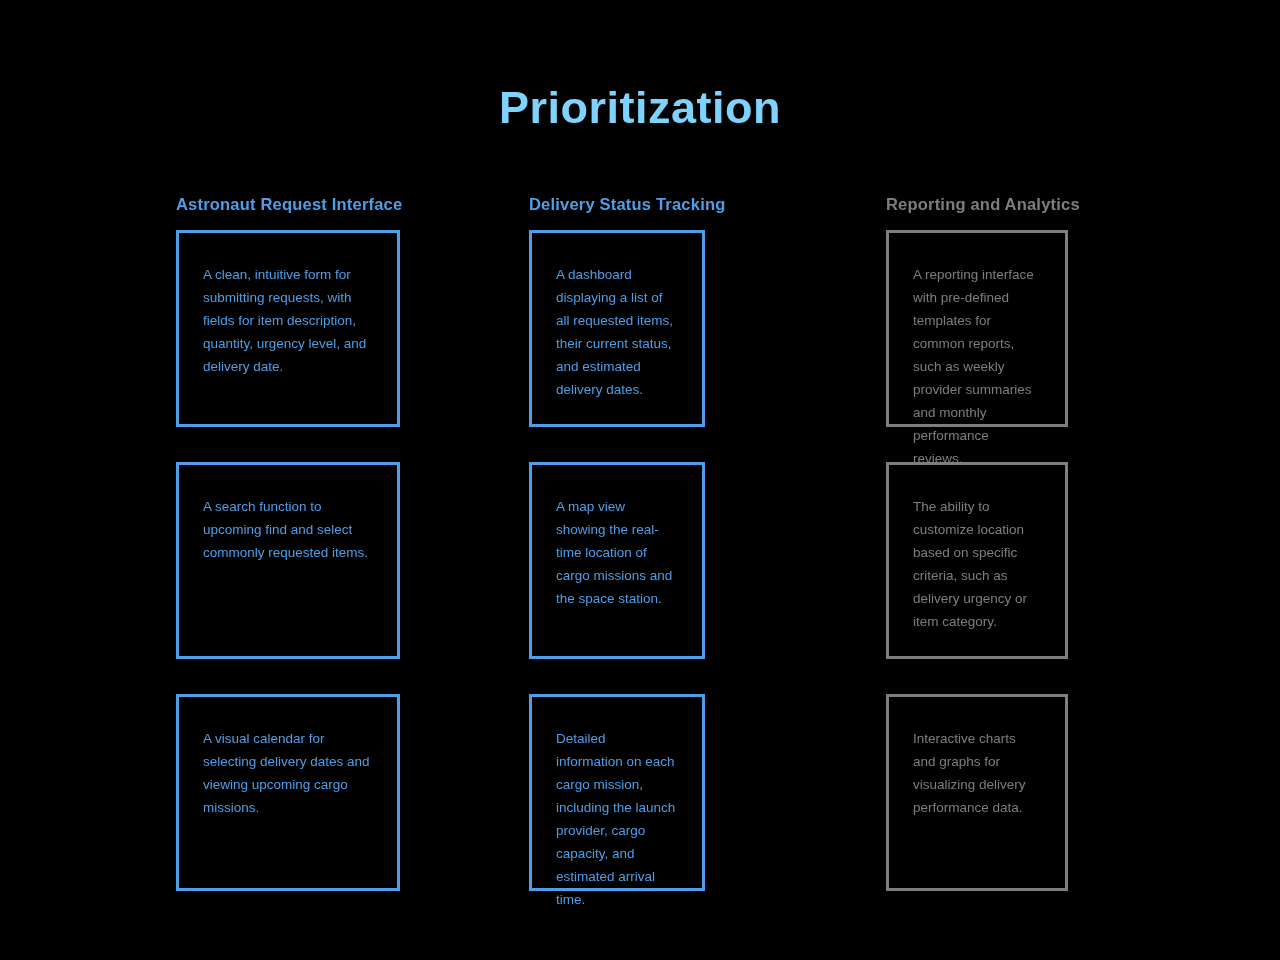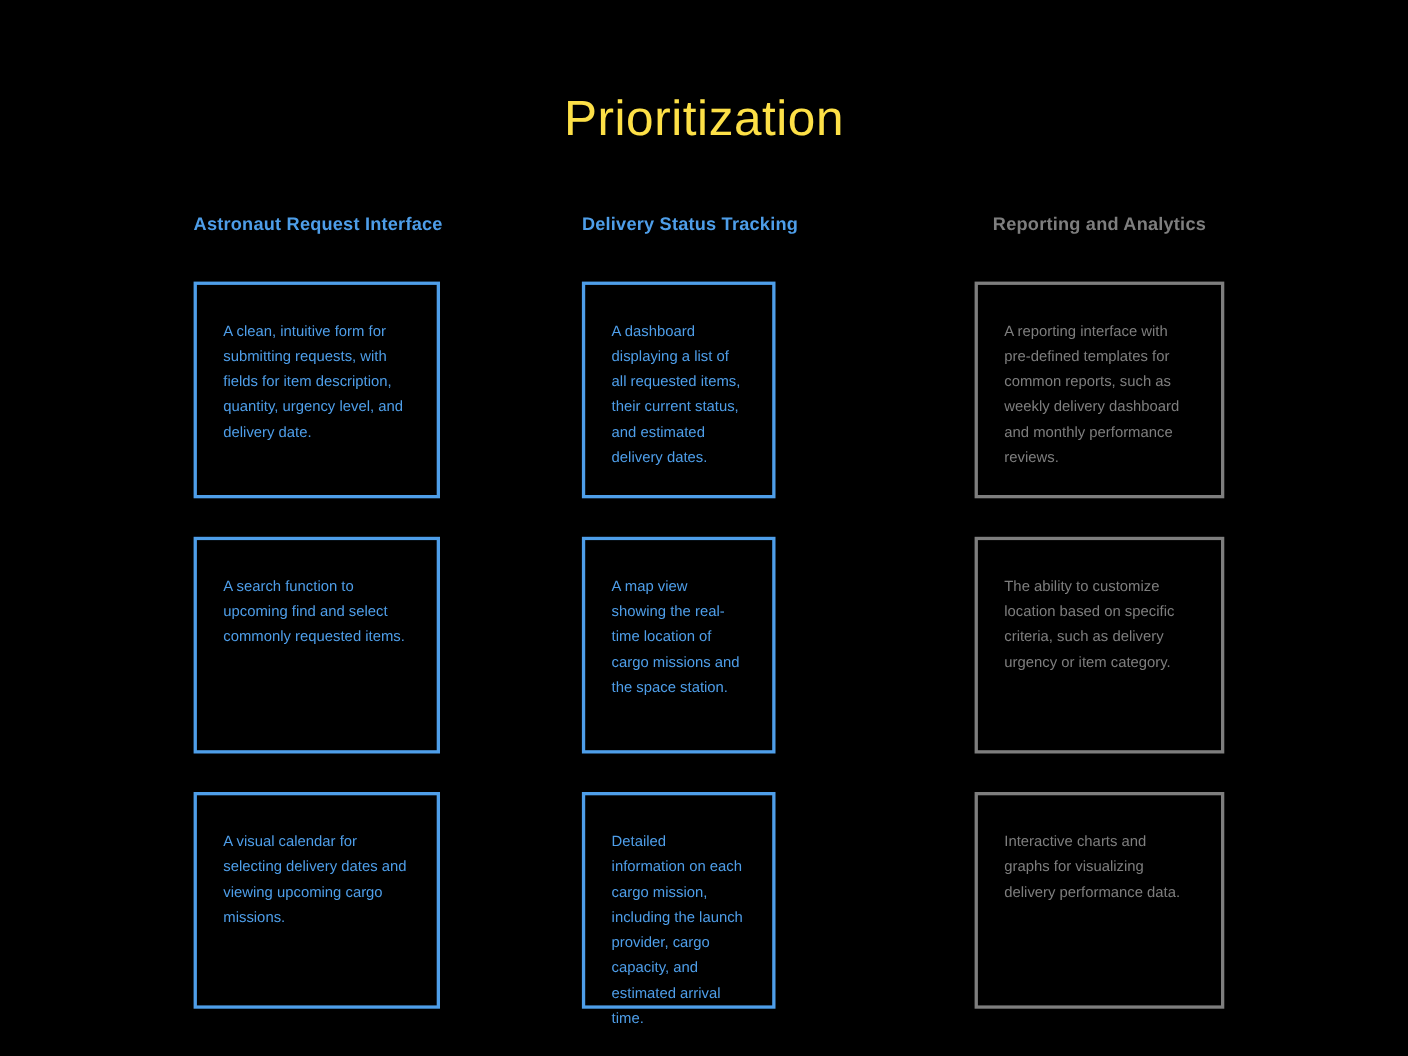--- a/index.html
+++ b/index.html
@@ -25,29 +25,29 @@
     font-weight: 500;
     letter-spacing: 0.5px;
   }
   .column {
     position: absolute;
     top: 194px;
     --accent: #4e9ee9;
   }
   .column-1 { left: 176px; width: 224px; }
   .column-2 { left: 529px; width: 176px; }
-  .column-3 { left: 886px; width: 227px; }
+  .column-3 { left: 886px; width: 182px; }
   .column-header {
     color: var(--accent);
     font-size: 16.5px;
     font-weight: bold;
     text-align: center;
     height: 20px;
     line-height: 20px;
-    margin-bottom: 42px;
+    margin-bottom: 16px;
     letter-spacing: 0.2px;
     white-space: nowrap;
   }
   .card {
     box-sizing: border-box;
     width: 100%;
     height: 197px;
     border: 3px solid var(--accent);
     margin-bottom: 35px;
     padding: 30px 26px 10px 24px;
@@ -57,21 +57,21 @@
     margin: 0;
     color: var(--accent);
     font-size: 13.5px;
     line-height: 23px;
     font-weight: normal;
   }
 </style>
 </head>
 <body style="background: rgb(0, 0, 0);">
 
-<h1 class="page-title" style="color: #fde047;">Prioritization</h1>
+<h1 class="page-title" style="color: #7dd3fc; font-weight: bold;">Prioritization</h1>
 
 <div class="column column-1" style="--accent: #4e9ee9;">
   <div class="column-header">Astronaut Request Interface</div>
   <div class="card">
     <p class="card-text">A clean, intuitive form for submitting requests, with fields for item description, quantity, urgency level, and delivery date.</p>
   </div>
   <div class="card">
     <p class="card-text">A search function to upcoming find and select commonly requested items.</p>
   </div>
   <div class="card">
@@ -88,21 +88,21 @@
     <p class="card-text">A map view showing the real-time location of cargo missions and the space station.</p>
   </div>
   <div class="card">
     <p class="card-text">Detailed information on each cargo mission, including the launch provider, cargo capacity, and estimated arrival time.</p>
   </div>
 </div>
 
 <div class="column column-3" style="--accent: #7e7e7e;">
   <div class="column-header">Reporting and Analytics</div>
   <div class="card">
-    <p class="card-text">A reporting interface with pre-defined templates for common reports, such as weekly delivery dashboard and monthly performance reviews.</p>
+    <p class="card-text">A reporting interface with pre-defined templates for common reports, such as weekly provider summaries and monthly performance reviews.</p>
   </div>
   <div class="card">
     <p class="card-text">The ability to customize location based on specific criteria, such as delivery urgency or item category.</p>
   </div>
   <div class="card">
     <p class="card-text">Interactive charts and graphs for visualizing delivery performance data.</p>
   </div>
 </div>
 
 </body></html>

